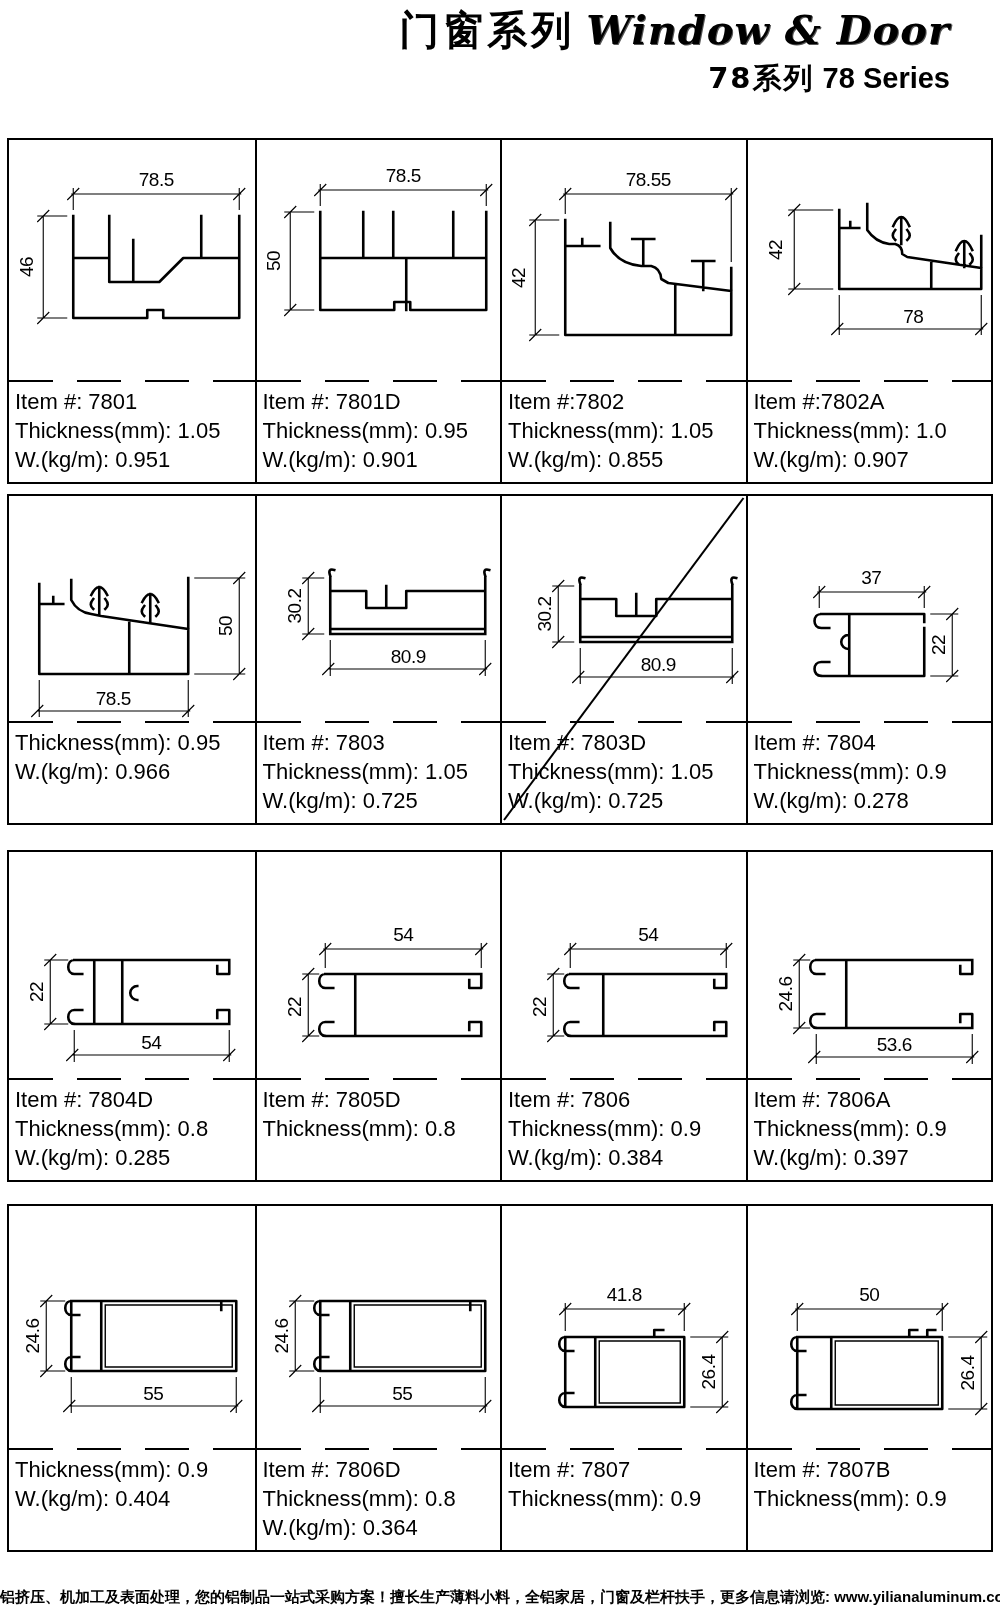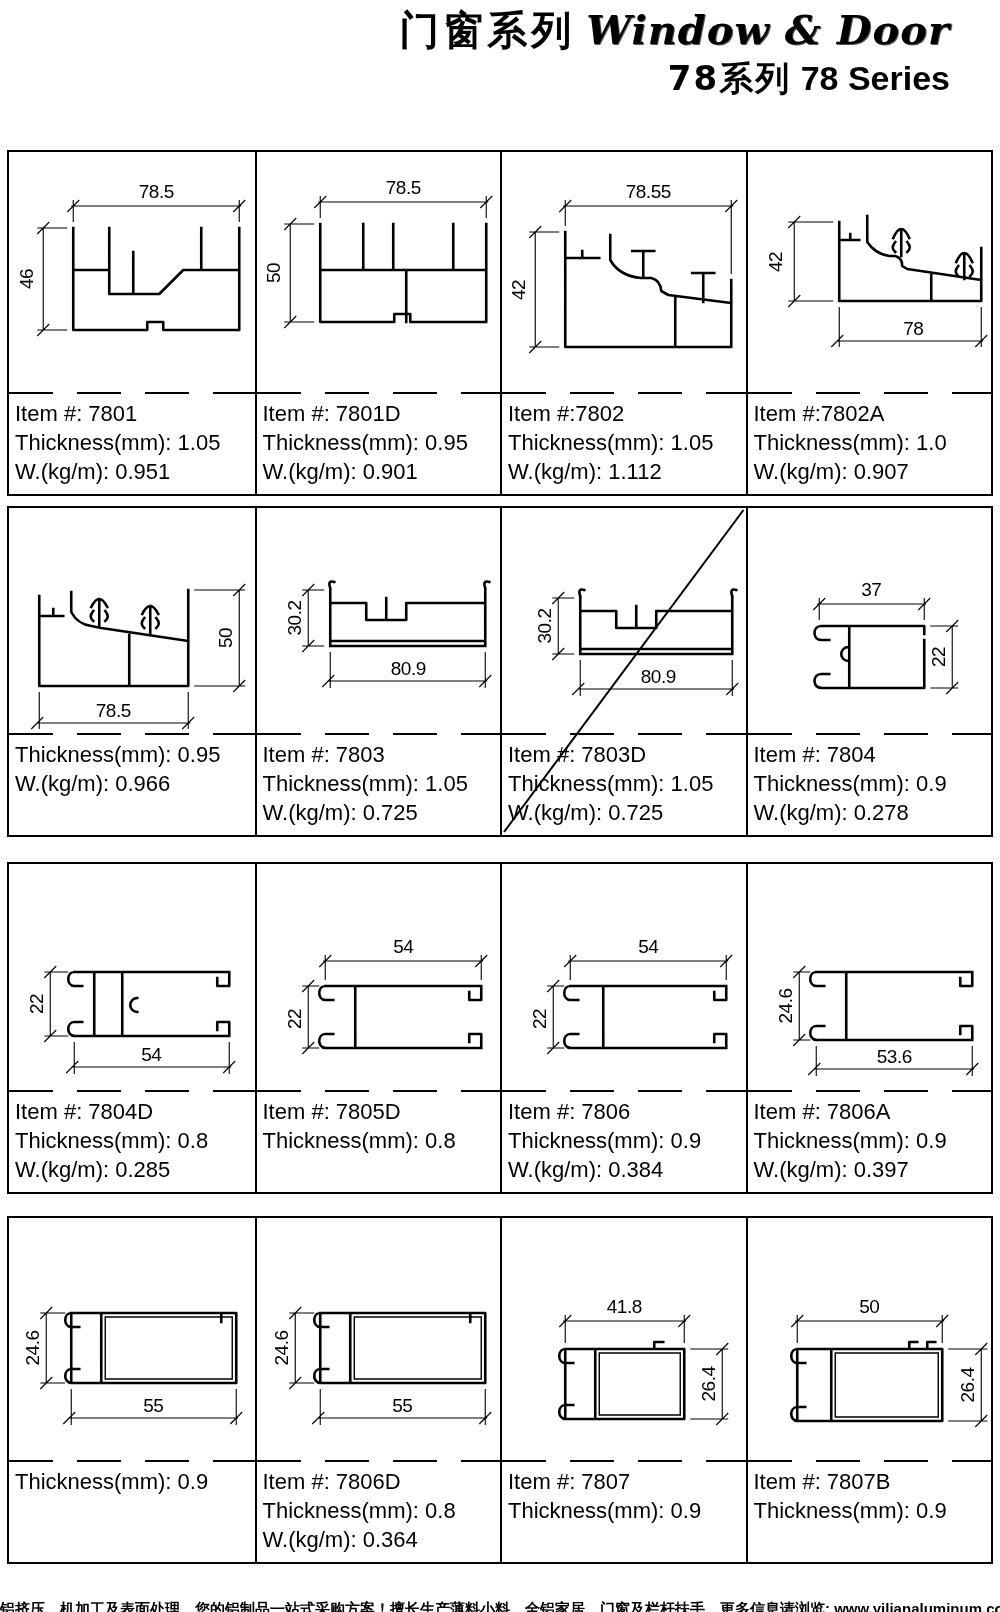--- a/index.html
+++ b/index.html
@@ -1,23 +1,23 @@
 <!DOCTYPE html>
 <html><head>
 <meta charset="utf-8">
 <style>
   html,body{margin:0;padding:0;background:#fff;}
   body{width:1000px;height:1612px;position:relative;font-family:"Liberation Sans",sans-serif;color:#000;}
   .header{height:134px;box-sizing:border-box;padding-top:6px;}
   .h1{text-align:right;padding-right:50px;font-size:40px;font-weight:bold;line-height:48px;white-space:nowrap;}
   .h1 .cn{font-family:"DejaVu Sans",sans-serif;letter-spacing:4px;}
   .h1 .en{font-family:"DejaVu Serif","Liberation Serif",serif;font-style:italic;letter-spacing:1px;text-shadow:1px 1px 0 #555;}
-  .h2{text-align:right;padding-right:50px;font-size:34px;font-weight:bold;line-height:40px;margin-top:4px;white-space:nowrap;}
+  .h2{text-align:right;padding-right:50px;font-size:29px;font-weight:bold;line-height:40px;margin-top:4px;white-space:nowrap;}
   .h2 .cn{font-family:"DejaVu Sans",sans-serif;letter-spacing:2px;}
-  .grid{margin:16px 7px;}
+  .grid{margin:4px 7px;}
   .row{border:2px solid #000;display:grid;grid-template-columns:1fr 1fr 1fr 1fr;background:#fff;}
   .row.g1{margin-bottom:10px;} .row.g2{margin-bottom:25px;} .row.g3{margin-bottom:22px;}
   .cell{border-left:2px solid #000;position:relative;display:flex;flex-direction:column;overflow:hidden;}
   .cell:first-child{border-left:none;}
   svg.draw{display:block;width:100%;}
   .r1 svg.draw{height:240px;} .r2 svg.draw{height:225px;} .r3 svg.draw{height:226px;} .r4 svg.draw{height:242px;}
   .p{fill:none;stroke:#000;stroke-width:2.6;stroke-linejoin:round;stroke-linecap:square;}
   .p2{fill:none;stroke:#000;stroke-width:1.4;}
   .d{fill:none;stroke:#000;stroke-width:1.1;}
   .t{font-family:"Liberation Sans",sans-serif;font-size:19px;fill:#000;letter-spacing:-0.5px;}
@@ -79,21 +79,21 @@
       <svg class="draw" viewBox="0 0 241 240">
         <path class="p" d="M62,80 V195 H228 V128 M62,106 H96 M79,106 V99 M107,83 V108 Q116,124 138,126 H148 Q157,128 158,139 L165,143 L228,151 M172,145 V195 M129,99 H151 M140,99 V126 M189,121 H211 M200,121 V150"></path>
         <path class="d" d="M62,74 V48 M228,122 V48 M60,54 H230 M56,60 L68,48 M222,60 L234,48 M56,80 H26 M56,195 H26 M32,80 V195 M26,86 L38,74 M26,201 L38,189"></path>
         <text class="t" x="145" y="46" text-anchor="middle">78.55</text>
         <text class="t" transform="translate(22,138) rotate(-90)" text-anchor="middle">42</text>
       </svg>
       <div class="dash"></div>
       <div class="info">
         <div>Item #:7802</div>
         <div>Thickness(mm): 1.05</div>
-        <div>W.(kg/m): 1.112</div>
+        <div>W.(kg/m): 0.855</div>
       </div>
     </div>
 
     <div class="cell">
       <svg class="draw" viewBox="0 0 241 240">
         <path class="p" d="M90,70 V149 H232 V96 M90,88 H110 M101,88 V82 M118,64 V90 Q126,102 140,104 H146 Q153,106 153,114 L158,117 L232,128 M182,122 V149 M144,86 Q152,68 160,86 M152,78 V104 M146,90 Q141,96 146,100 M158,90 Q163,96 158,100 M207,110 Q215,92 223,110 M215,102 V127 M209,114 Q204,120 209,124 M221,114 Q226,120 221,124"></path>
         <path class="d" d="M84,70 H39 M84,149 H39 M45,70 V149 M39,76 L51,64 M39,155 L51,143 M90,155 V195 M232,155 V195 M88,189 H234 M82,195 L94,183 M226,195 L238,183"></path>
         <text class="t" transform="translate(33,110) rotate(-90)" text-anchor="middle">42</text>
         <text class="t" x="164" y="183" text-anchor="middle">78</text>
       </svg>
@@ -239,20 +239,21 @@
       <svg class="draw" viewBox="0 0 241 242">
         <path class="p" d="M60,95 H225 V165 H60 V95 M60,95 C52,95 52,109 60,109 L68,109 M60,165 C52,165 52,151 60,151 L68,151 M90,95 V165 M210,95 V104"></path>
         <path class="p2" d="M94,99 H221 V161 H94 Z"></path>
         <path class="d" d="M54,95 H29 M54,165 H29 M35,95 V165 M29,101 L41,89 M29,171 L41,159 M60,171 V207 M225,171 V207 M58,200 H227 M52,206 L64,194 M219,206 L231,194"></path>
         <text class="t" transform="translate(28,130) rotate(-90)" text-anchor="middle">24.6</text>
         <text class="t" x="142" y="194" text-anchor="middle">55</text>
       </svg>
       <div class="dash"></div>
       <div class="info">
         <div>Thickness(mm): 0.9</div>
+        <div>W.(kg/m): 0.404</div>
       </div>
     </div>
 
     <div class="cell">
       <svg class="draw" viewBox="0 0 241 242">
         <path class="p" d="M62,95 H227 V165 H62 V95 M62,95 C54,95 54,109 62,109 L70,109 M62,165 C54,165 54,151 62,151 L70,151 M92,95 V165 M212,95 V104"></path>
         <path class="p2" d="M96,99 H223 V161 H96 Z"></path>
         <path class="d" d="M56,95 H31 M56,165 H31 M37,95 V165 M31,101 L43,89 M31,171 L43,159 M62,171 V207 M227,171 V207 M60,200 H229 M54,206 L66,194 M221,206 L233,194"></path>
         <text class="t" transform="translate(30,130) rotate(-90)" text-anchor="middle">24.6</text>
         <text class="t" x="144" y="194" text-anchor="middle">55</text>

